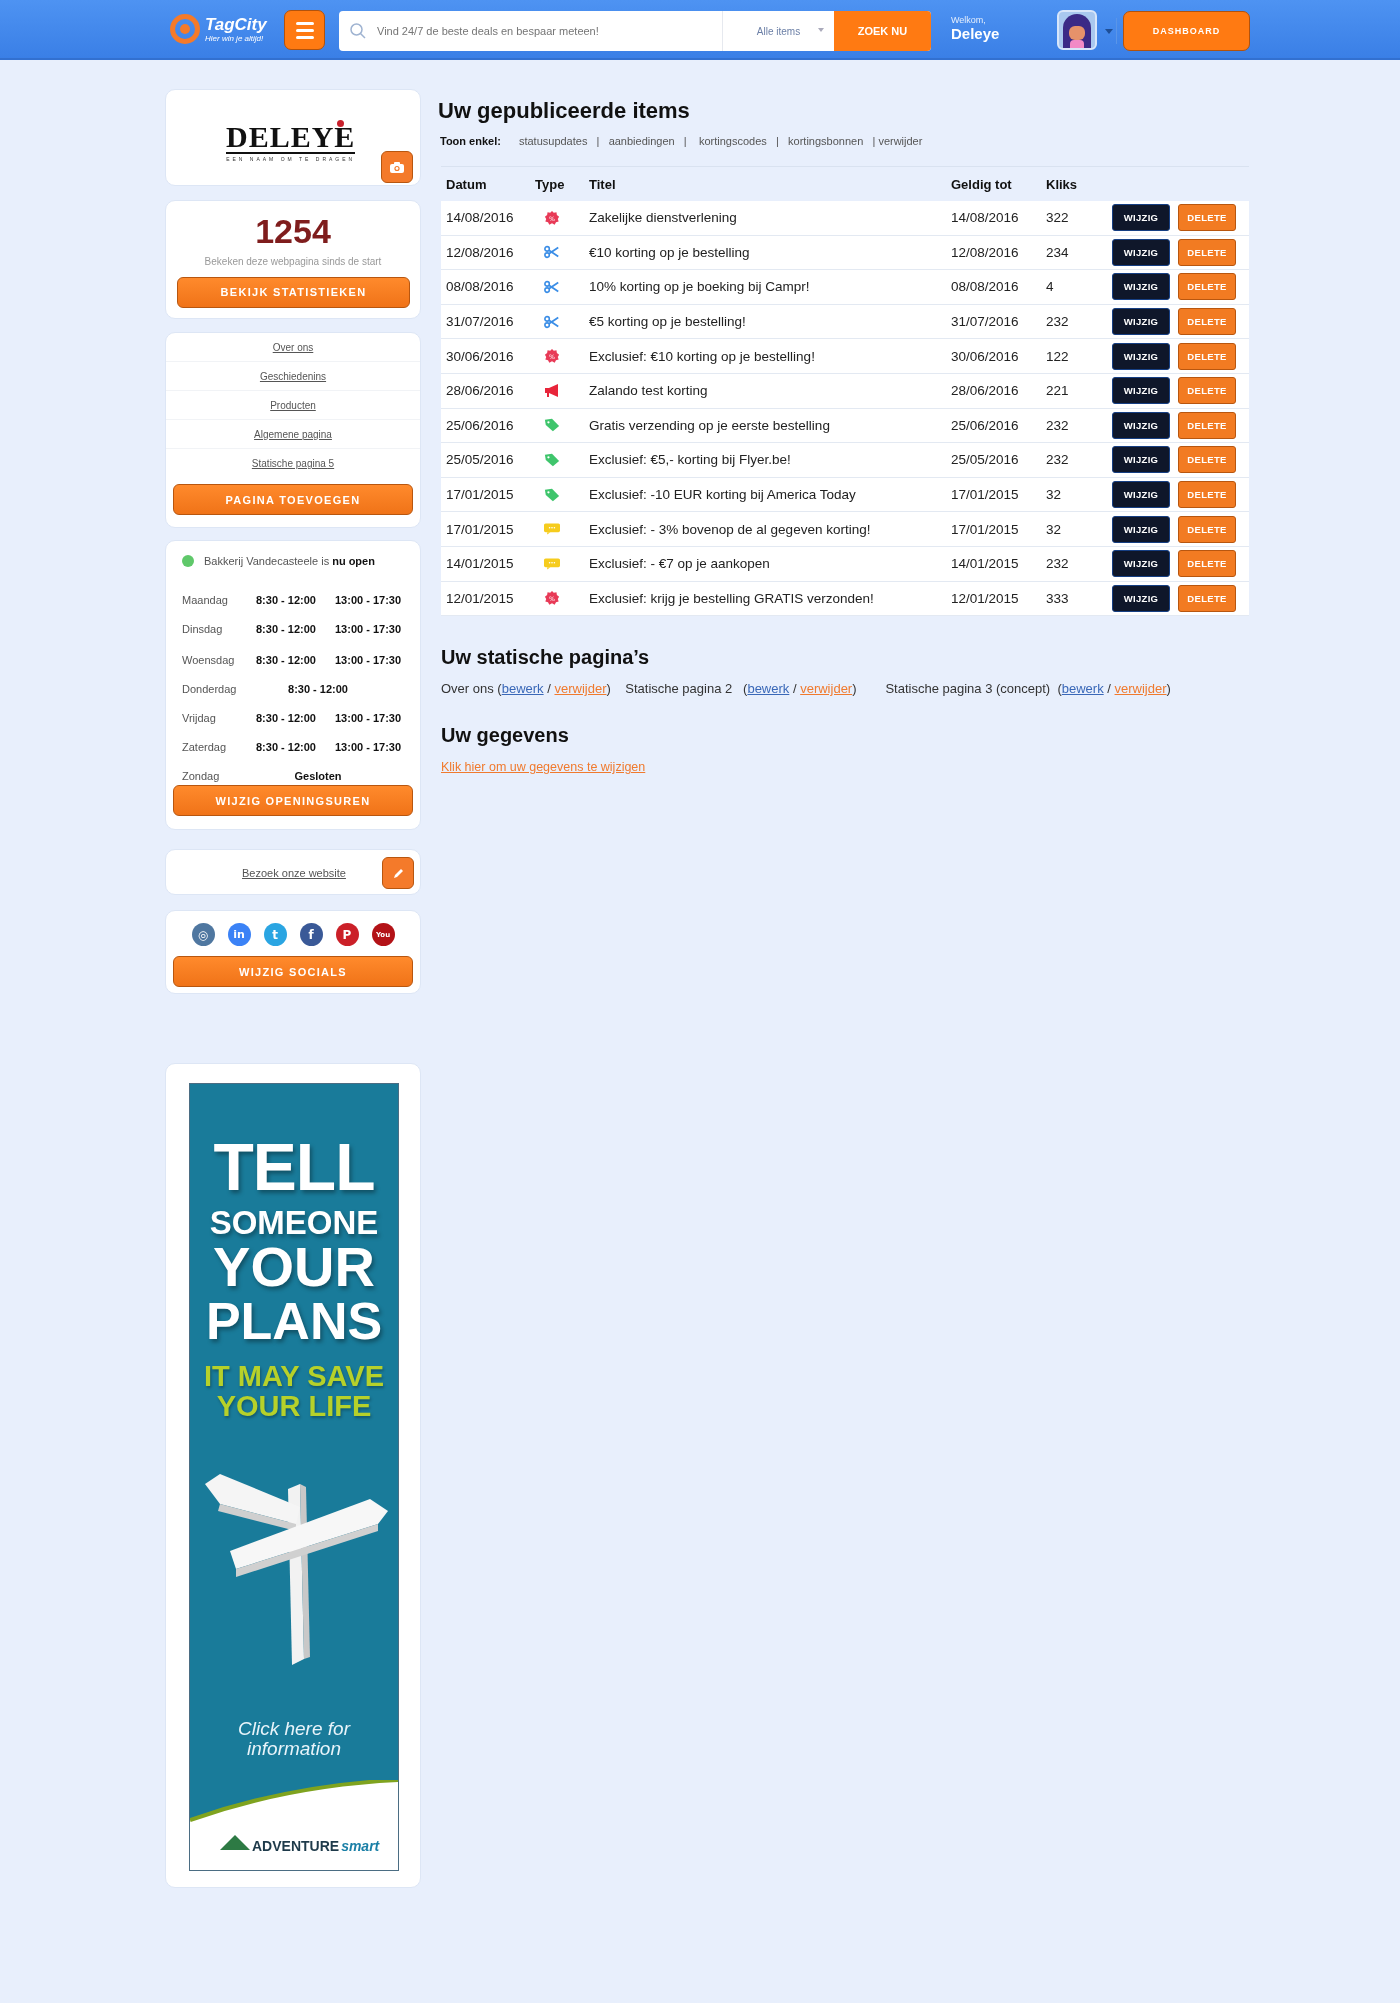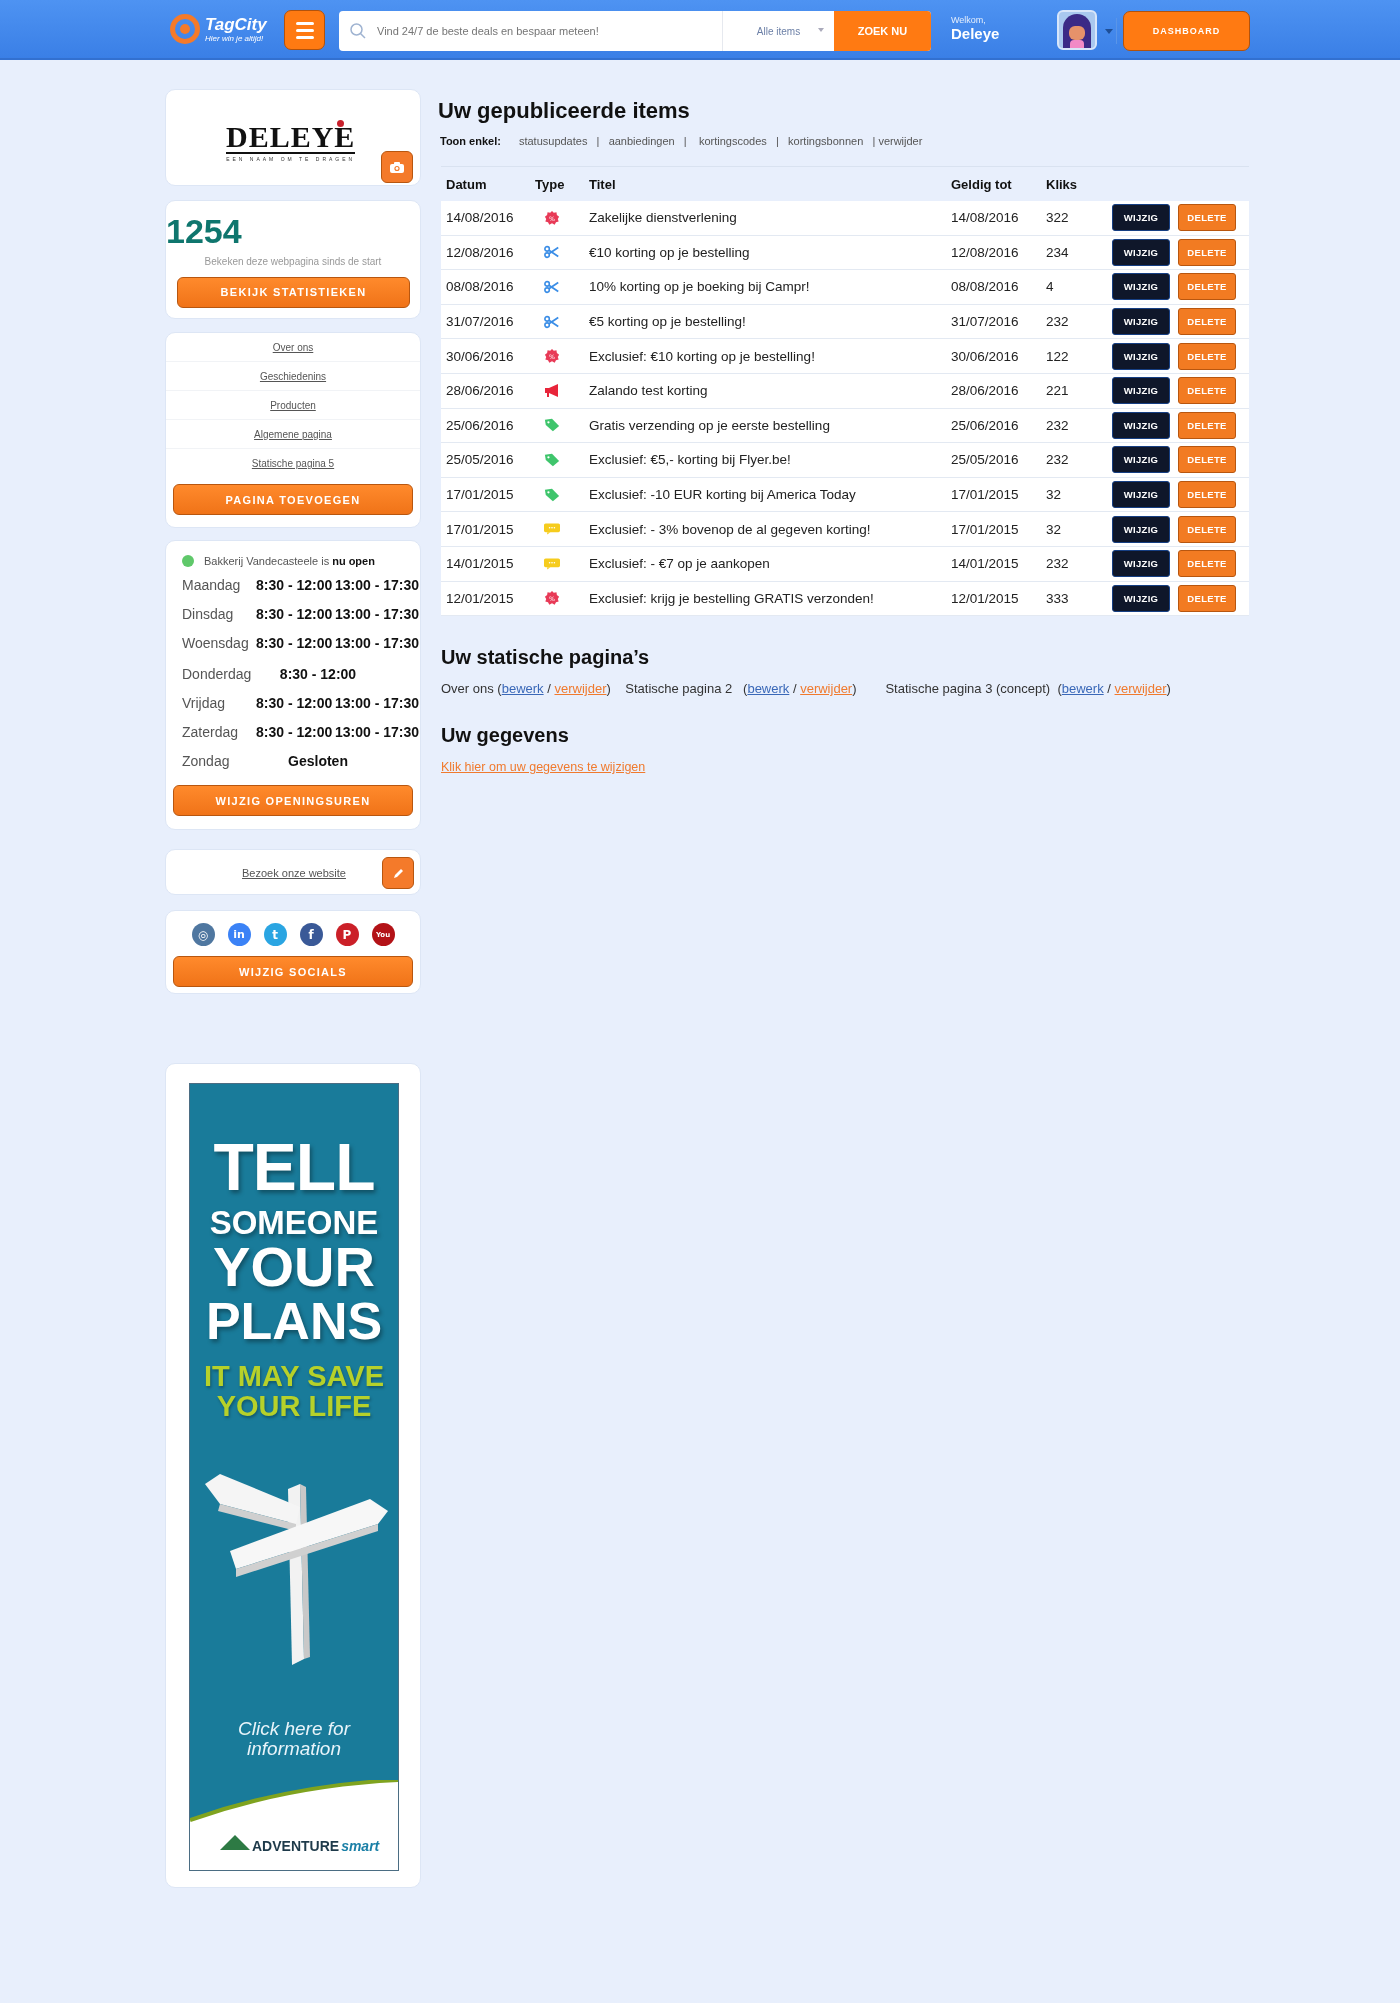--- a/index.html
+++ b/index.html
@@ -85,31 +85,31 @@
     display: flex; align-items: center; justify-content: center; cursor: pointer;
   }
   .brand-logo { position: absolute; left: 60px; top: 32px; text-align: center; }
   .brand-name { font-family: "Liberation Serif", serif; font-weight: bold; font-size: 30px; letter-spacing: 1px; color: #111; line-height: 1; border-bottom: 2px solid #111; }
   .brand-dot { position: absolute; left: 111px; top: -2px; width: 7px; height: 7px; background: #c8202c; border-radius: 50%; }
   .brand-sub { font-size: 5px; letter-spacing: 3px; margin-top: 2px; color: #333; }
   .cam-btn {
     position: absolute; left: 215px; top: 61px; width: 32px; height: 32px; border-radius: 6px;
     background: #f47a2a; border: 1px solid #b8560f; display: flex; align-items: center; justify-content: center;
   }
-  .views-num { font-size: 34px; font-weight: bold; color: #0f766e; margin-top: 10px; line-height: 1.2; }
+  .views-num { text-align: center; font-size: 34px; font-weight: bold; color: #7f1d1d; margin-top: 10px; line-height: 1.2; }
   .views-label { text-align: center; font-size: 10px; color: #999; margin-top: 4px; }
   .page-link {
     height: 29px; display: flex; align-items: center; justify-content: center;
     font-size: 10px; color: #555; border-bottom: 1px solid #f1f3f6;
   }
   .page-link span { text-decoration: underline; cursor: pointer; }
   .hours-status { display: flex; align-items: center; font-size: 11px; color: #555; padding: 14px 0 0 16px; }
   .green-dot { width: 12px; height: 12px; border-radius: 50%; background: #5fc86a; margin-right: 10px; }
   .hours-status b { color: #111; margin-left: 3px; }
-  .hours-row { display: flex; align-items: flex-start; font-size: 14px; height: 29px; padding-left: 16px; }
+  .hours-row { display: flex; align-items: flex-end; font-size: 11px; height: 29px; padding-left: 16px; }
   .hours-row .day { width: 74px; color: #555; }
   .hours-row .t1 { width: 79px; font-weight: bold; color: #111; }
   .hours-row .t2 { font-weight: bold; color: #111; }
   .hours-row .full { flex: 1; text-align: center; font-weight: bold; color: #111; padding-right: 40px; }
   .socials { display: flex; justify-content: center; gap: 13px; padding-top: 12px; }
   .soc { width: 23px; height: 23px; border-radius: 50%; color: #fff; font-weight: bold; font-size: 12px;
     display: flex; align-items: center; justify-content: center; font-family: "DejaVu Sans", sans-serif; }
 
   
   .ad {

